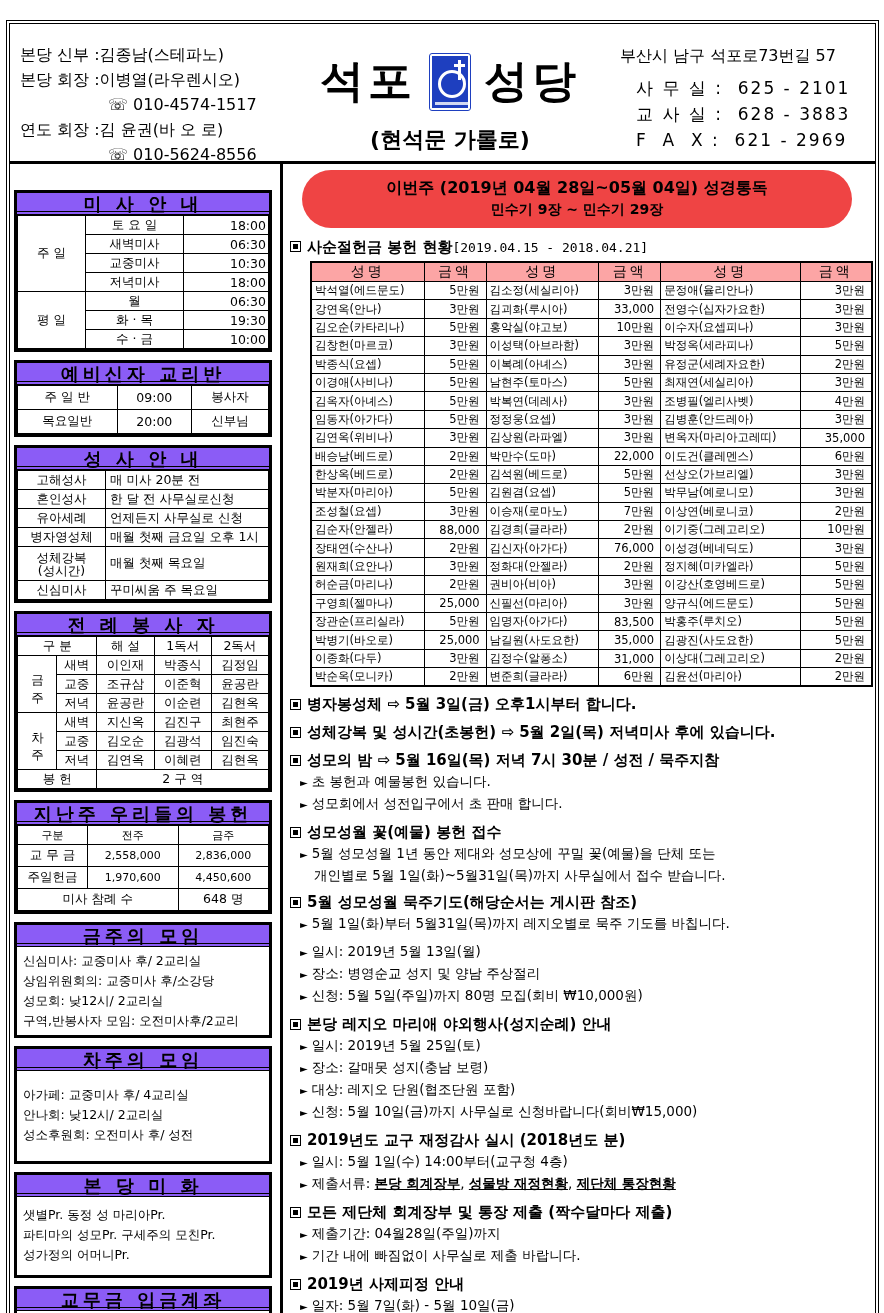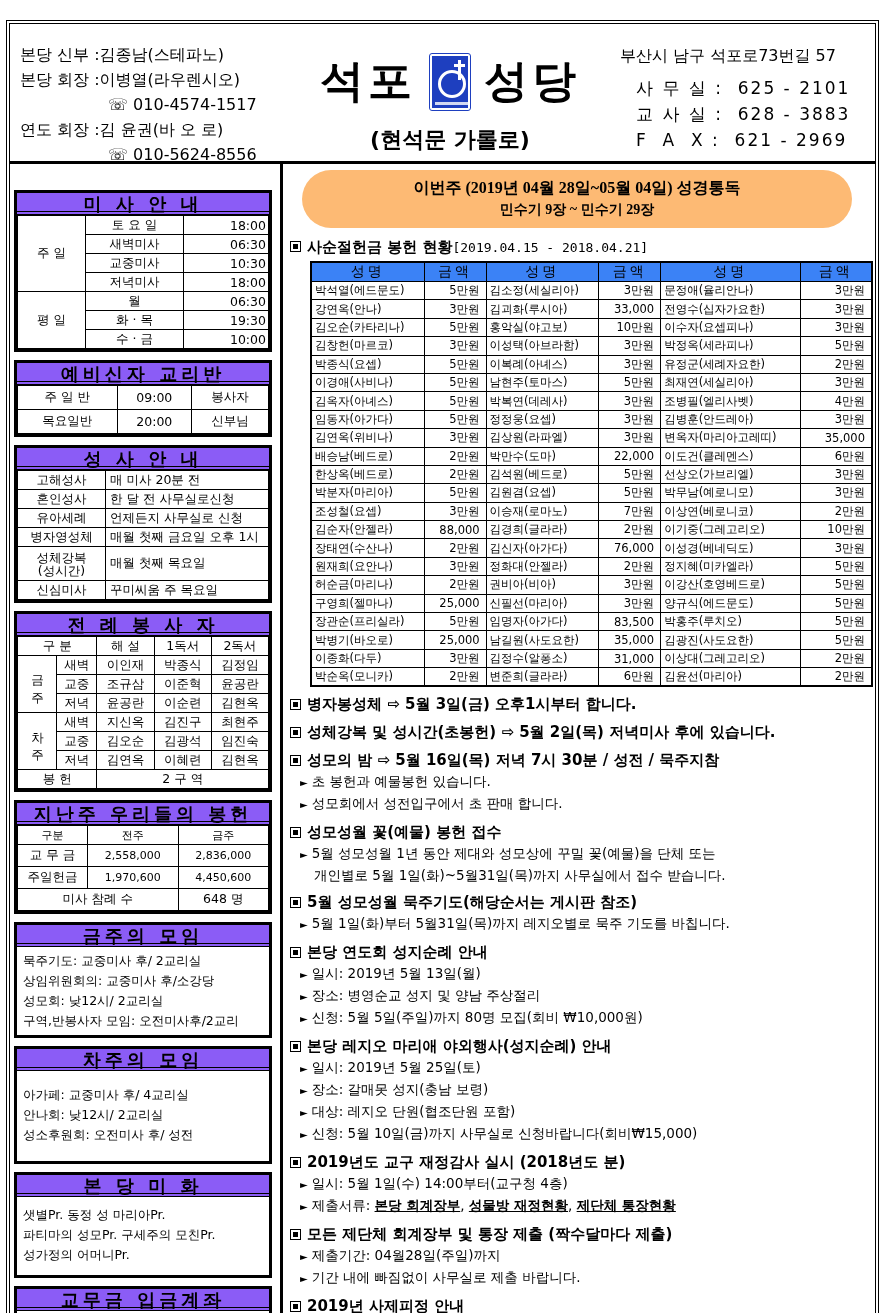--- a/index.html
+++ b/index.html
@@ -30,29 +30,29 @@
   table { border-collapse: collapse; width: 100%; }
   .box td { border: 1px solid #000; font-size: 12.5px; text-align: center; height: 19px; padding: 0 2px; }
   .box .right { text-align: right; }
   .box .left { text-align: left; padding-left: 4px; }
   .box .small td { font-size: 11px; }
   .plain { font-size: 12.5px; line-height: 20px; padding: 4px 6px; }
   .plain.center { text-align: center; padding: 2px 6px; line-height: 18px; }
 
   
   .main { position: absolute; left: 280px; top: 146px; width: 585px; }
-  .banner { margin: 0 0 0 12px; width: 550px; height: 58px; background: #fdba74; border-radius: 29px; text-align: center; padding-top: 8px; font-family: Liberation Serif, serif; }
+  .banner { margin: 0 0 0 12px; width: 550px; height: 58px; background: #ef4444; border-radius: 29px; text-align: center; padding-top: 8px; }
   .banner .b1 { font-size: 16px; font-weight: bold; }
   .banner .b2 { font-size: 14px; font-weight: bold; margin-top: 2px; }
   .sec-head { font-size: 15px; font-weight: bold; margin-top: 10px; display: flex; align-items: baseline; }
   .sq { display: inline-block; width: 11px; height: 11px; border: 1px solid #000; margin-right: 6px; position: relative; top: 0; }
   .sq::after { content: ""; position: absolute; left: 2px; top: 2px; width: 5px; height: 5px; background: #000; }
   .sec-head .range { font-weight: normal; font-family: "DejaVu Sans Mono", monospace; font-size: 13px; }
   .donor { width: 563px; margin: 4px 0 0 20px; border: 2px solid #000; }
-  .donor th { background: #3b82f6; font-weight: normal; font-size: 14px; height: 18px; border: 1px solid #000; letter-spacing: 3px; }
+  .donor th { background: #fca5a5; font-weight: normal; font-size: 14px; height: 18px; border: 1px solid #000; letter-spacing: 3px; }
   .donor td { border: 1px solid #000; font-size: 11.5px; height: 18.4px; padding: 0 3px; white-space: nowrap; }
   .donor td.amt { text-align: right; padding-right: 6px; }
   .notice { margin-top: 6px; }
   .notice .nh { font-size: 15px; font-weight: bold; display: flex; align-items: center; height: 22px; }
   .notice .item { font-size: 13.5px; padding-left: 10px; line-height: 20px; }
   .notice .item .arr { font-size: 10px; margin-right: 4px; }
   .notice .cont { padding-left: 24px; font-size: 13.5px; line-height: 20px; }
   .ul { text-decoration: underline; font-weight: bold; }
 </style>
 </head>
@@ -261,21 +261,21 @@
               <td colspan="2">미사 참례 수</td>
               <td colspan="2">648 명</td>
             </tr>
       </tbody>
         </table>
     </div>
 
     <div class="box">
       <div class="box-title">금주의 모임</div>
       <div class="plain">
-        <div>묵주기도: 교중미사 후/ 2교리실</div>
+        <div>신심미사: 교중미사 후/ 2교리실</div>
         <div>상임위원회의: 교중미사 후/소강당</div>
         <div>성모회: 낮12시/ 2교리실</div>
         <div>구역,반봉사자 모임: 오전미사후/2교리</div>
       </div>
     </div>
 
     <div class="box">
       <div class="box-title">차주의 모임</div>
       <div class="plain" style="padding:14px 6px 16px">
         <div>아가페: 교중미사 후/ 4교리실</div>
@@ -535,24 +535,20 @@
           <div class="cont">개인별로 5월 1일(화)~5월31일(목)까지 사무실에서 접수 받습니다.</div>
         </div>
         <div class="notice">
           <div class="nh">
             <span class="sq"></span>
             <span>5월 성모성월 묵주기도(해당순서는 게시판 참조)</span>
           </div>
           <div class="item"><span class="arr">►</span><span>5월 1일(화)부터 5월31일(목)까지 레지오별로 묵주 기도를 바칩니다.</span></div>
         </div>
         <div class="notice">
-          <div class="nh">
-            <span class="sq"></span>
-            <span>본당 연도회 성지순례 안내</span>
-          </div>
           <div class="item"><span class="arr">►</span><span>일시: 2019년 5월 13일(월)</span></div>
           <div class="item"><span class="arr">►</span><span>장소: 병영순교 성지 및 양남 주상절리</span></div>
           <div class="item"><span class="arr">►</span><span>신청: 5월 5일(주일)까지 80명 모집(회비 ₩10,000원)</span></div>
         </div>
         <div class="notice">
           <div class="nh">
             <span class="sq"></span>
             <span>본당 레지오 마리애 야외행사(성지순례) 안내</span>
           </div>
           <div class="item"><span class="arr">►</span><span>일시: 2019년 5월 25일(토)</span></div>

